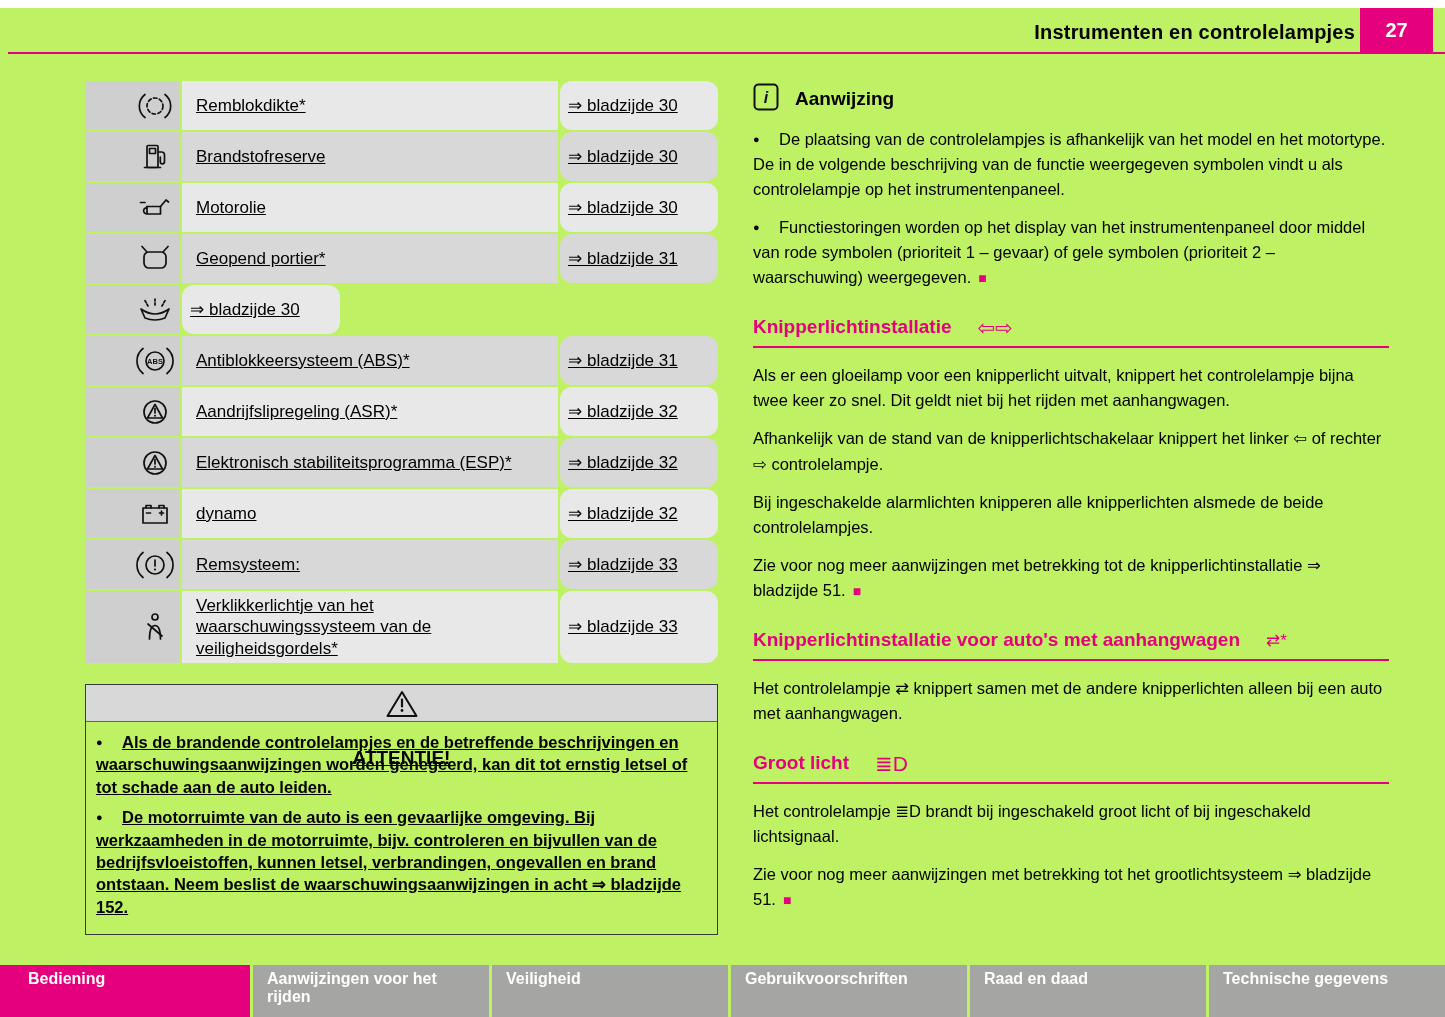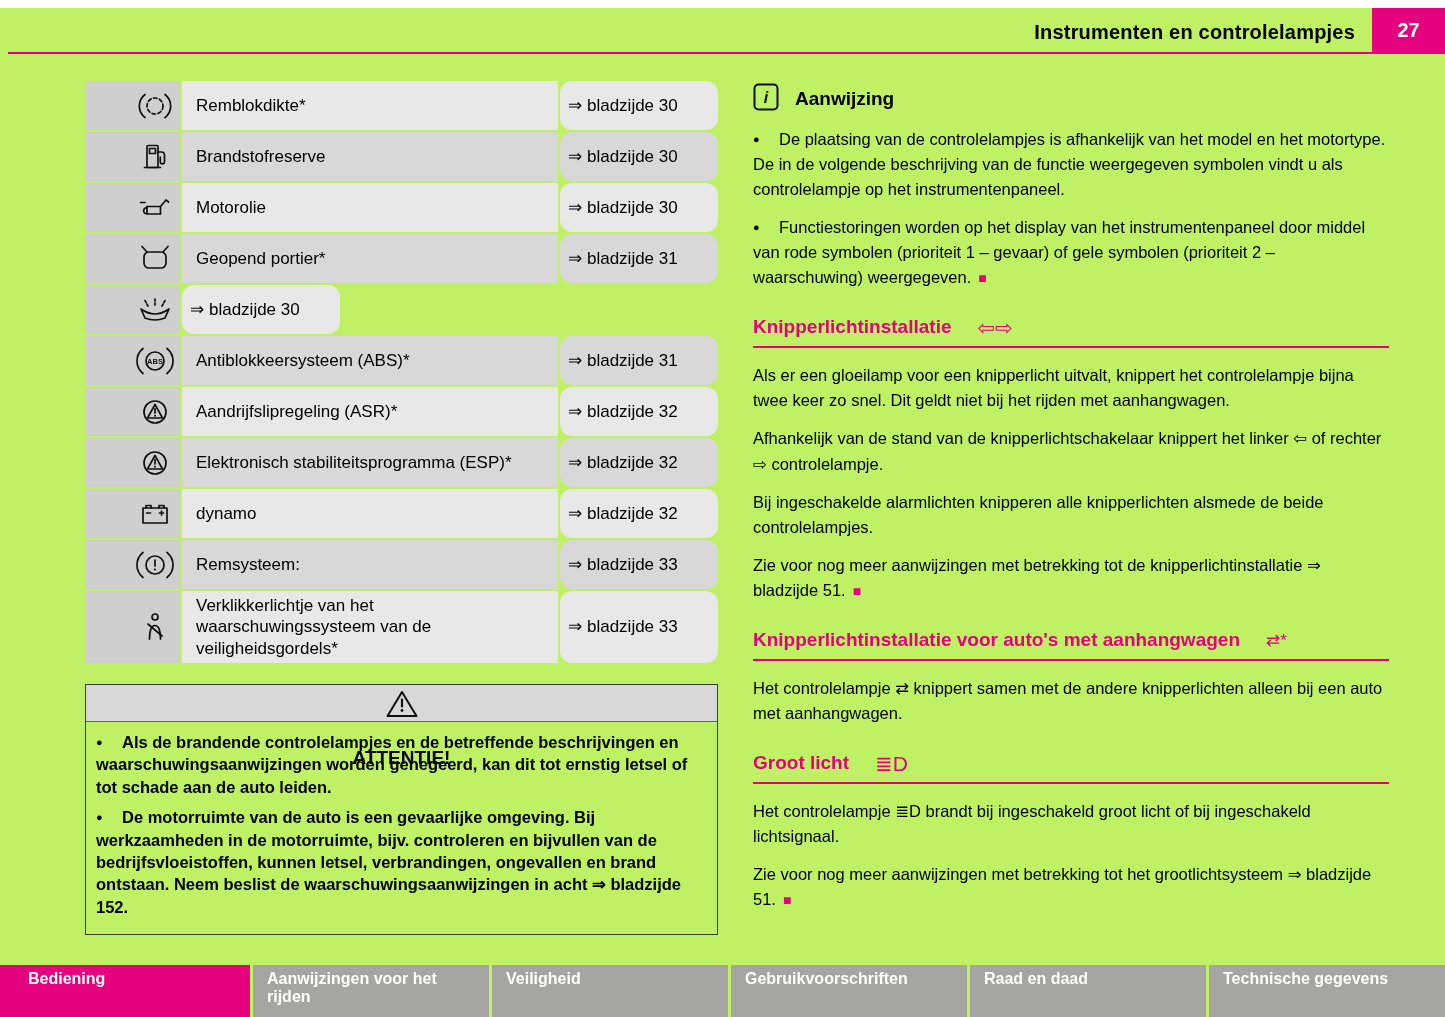--- a/index.html
+++ b/index.html
@@ -6,28 +6,28 @@
   html,body { background:#fff; }
   .page {
     position:relative; width:1445px; height:1017px; margin:8px auto;
     background:#bef264; color:#000; overflow:hidden;
     font-family:"Liberation Sans", sans-serif;
   }
 
   
   .header-title { position:absolute; top:13px; right:90px; font-size:20px; font-weight:bold; letter-spacing:.2px; }
   .page-num {
-    position:absolute; top:0; right:0; width:73px; height:44px;
+    position:absolute; top:0; right:12px; width:73px; height:44px;
     background:#E5007D; color:#fff; font-size:20px; font-weight:bold;
     display:flex; align-items:center; justify-content:center;
   }
   .header-rule { position:absolute; top:44px; left:8px; right:0; height:2px; background:#E5007D; }
 
   
-  .left-col  { position:absolute; left:85px;  top:73px; width:633px; }
+  .left-col  { position:absolute; left:85px;  top:73px; width:633px;text-decoration:underline; }
   .right-col { position:absolute; left:753px; top:73px; width:636px; }
 
   
   .t-row { display:flex; margin-bottom:2px; min-height:49px; }
   .t-icon {
     flex:0 0 95px; background:#CFCFCF; margin-right:2px;
     display:flex; align-items:center; justify-content:center;padding-left:45px;
   }
   .t-label { flex:1; display:flex; align-items:center; padding:4px 14px; font-size:17px; margin-right:2px; line-height:1.25; }
   .t-ref   { flex:0 0 158px; display:flex; align-items:center; padding-left:8px; font-size:17px;border-radius:12px; }

